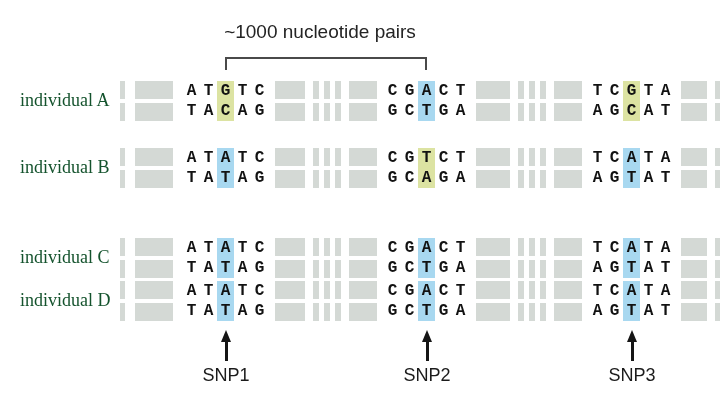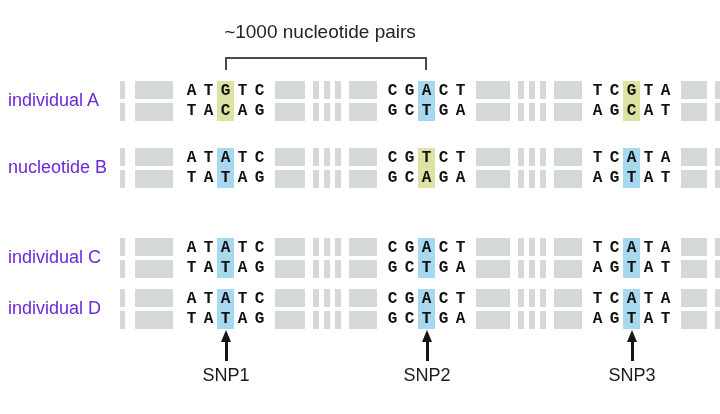--- a/index.html
+++ b/index.html
@@ -31,25 +31,26 @@
 
   
   .row {
     position: absolute;
     left: 0; width: 720px; height: 41px;
     display: flex;
     align-items: center;
   }
   .rowlabel {
     width: 120px;
-    padding-left: 8px;
+    padding-left: 20px;
     box-sizing: border-box;
     font-size: 18px;
-    color: #6d28d9;
+    color: #14532d;
     white-space: nowrap;
+    font-family: Liberation Serif, serif;
   }
   .strands {
     display: flex;
     align-items: center;
     height: 40px;
   }
   .seg {
     display: flex;
     flex-direction: column;
     justify-content: space-between;
@@ -235,21 +236,21 @@
             <div class="r"></div>
             <div class="r"></div>
           </div>
           <div class="seg tickEnd">
             <div class="r"></div>
             <div class="r"></div>
           </div>
         </div>
       </div>
       <div class="row" style="top: 147px;">
-        <div class="rowlabel">nucleotide B</div>
+        <div class="rowlabel">individual B</div>
         <div class="strands">
           <div class="seg tick5">
             <div class="r"></div>
             <div class="r"></div>
           </div>
           <div class="seg barA">
             <div class="r"></div>
             <div class="r"></div>
           </div>
           <div class="seqblock">
@@ -458,21 +459,21 @@
           <div class="seg barE">
             <div class="r"></div>
             <div class="r"></div>
           </div>
           <div class="seg tickEnd">
             <div class="r"></div>
             <div class="r"></div>
           </div>
         </div>
       </div>
-      <div class="row" style="top: 288px; align-items: center;">
+      <div class="row" style="top: 280px; align-items: center;">
         <div class="rowlabel">individual D</div>
         <div class="strands">
           <div class="seg tick5">
             <div class="r"></div>
             <div class="r"></div>
           </div>
           <div class="seg barA">
             <div class="r"></div>
             <div class="r"></div>
           </div>

